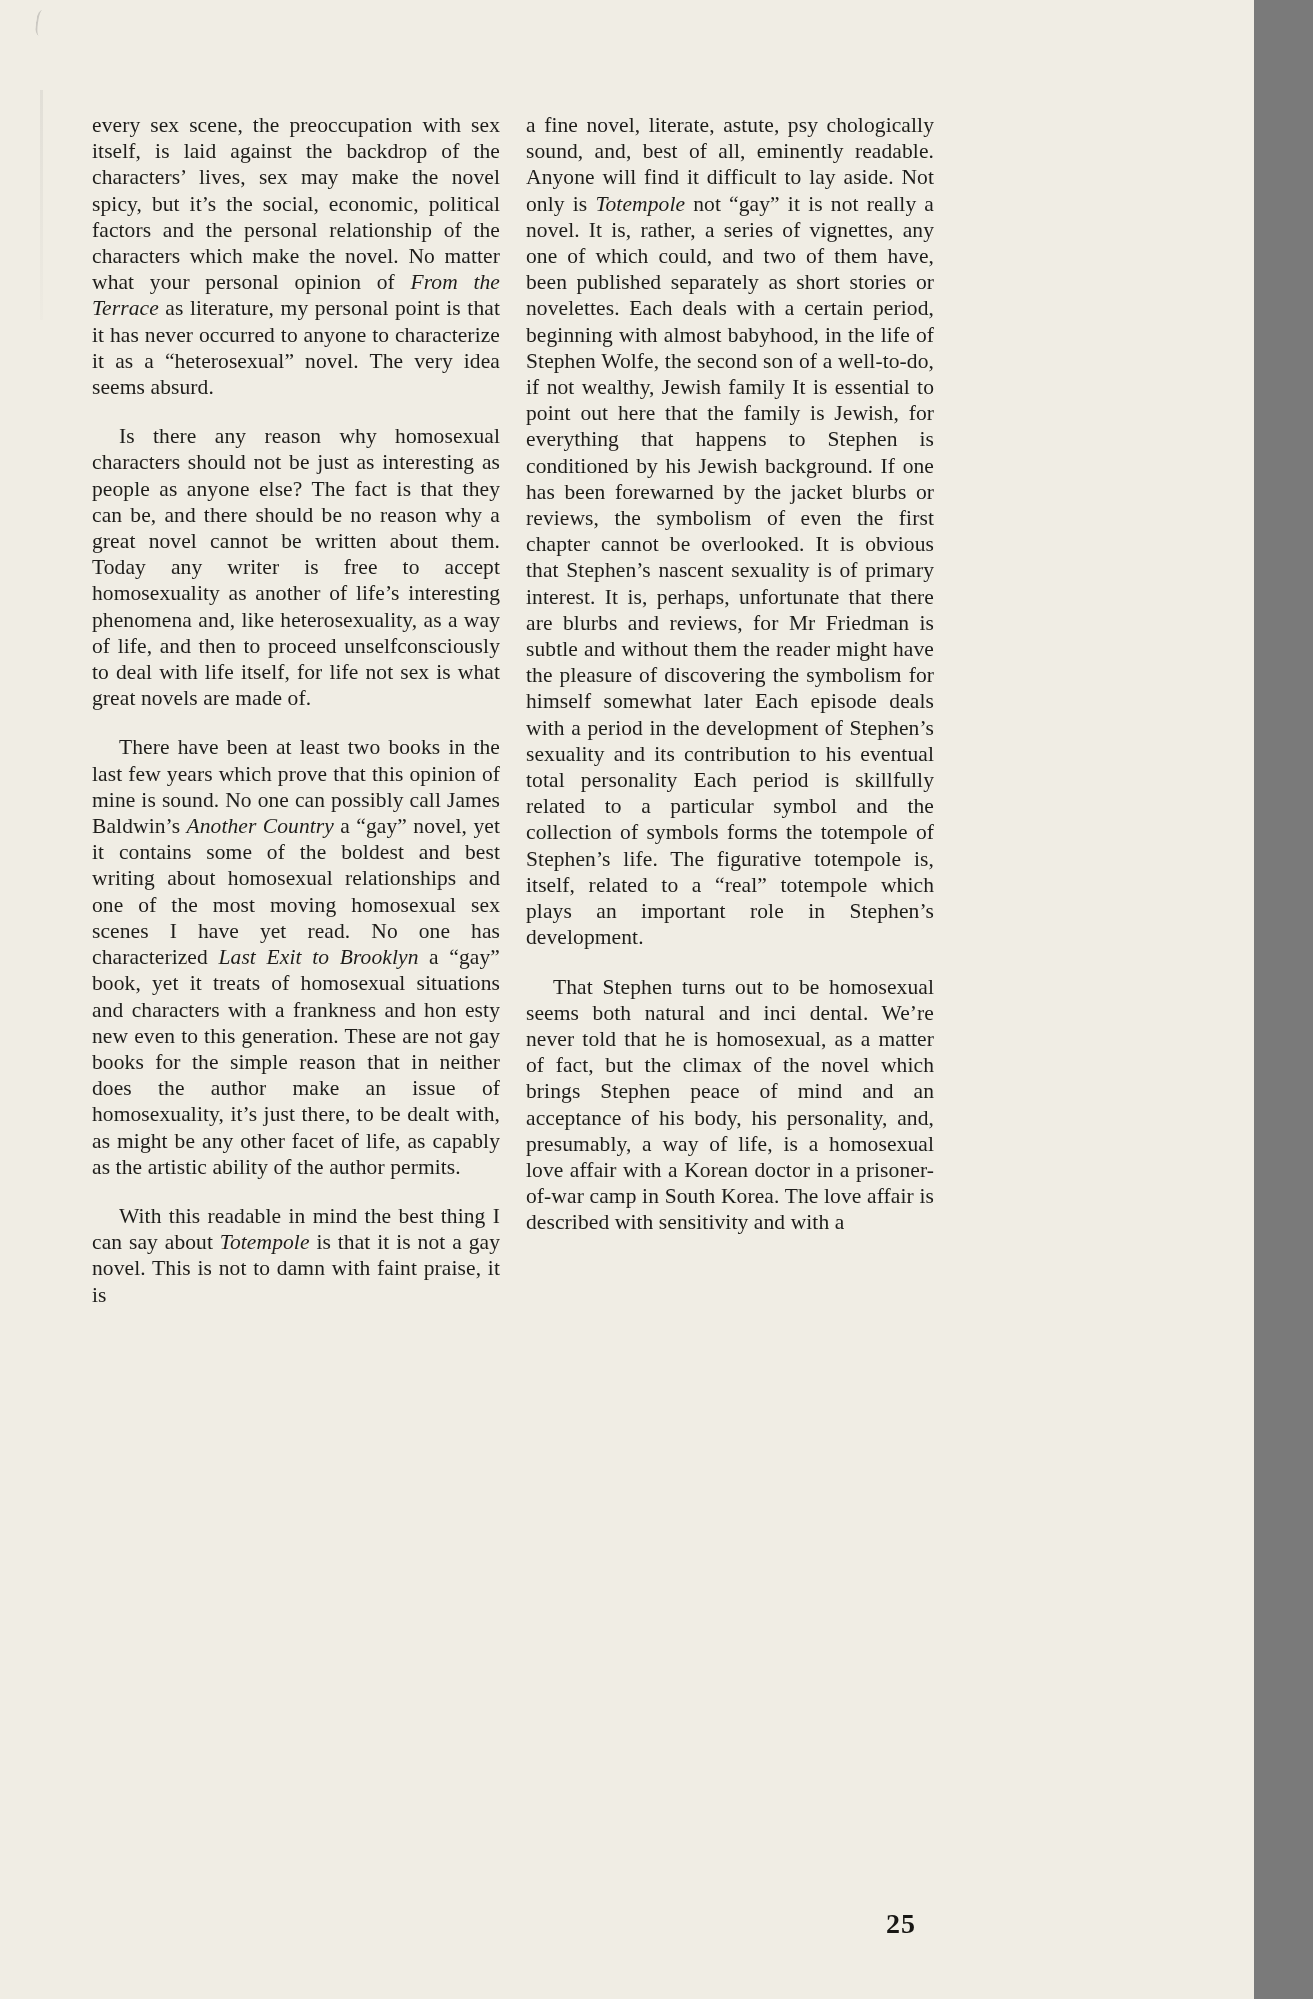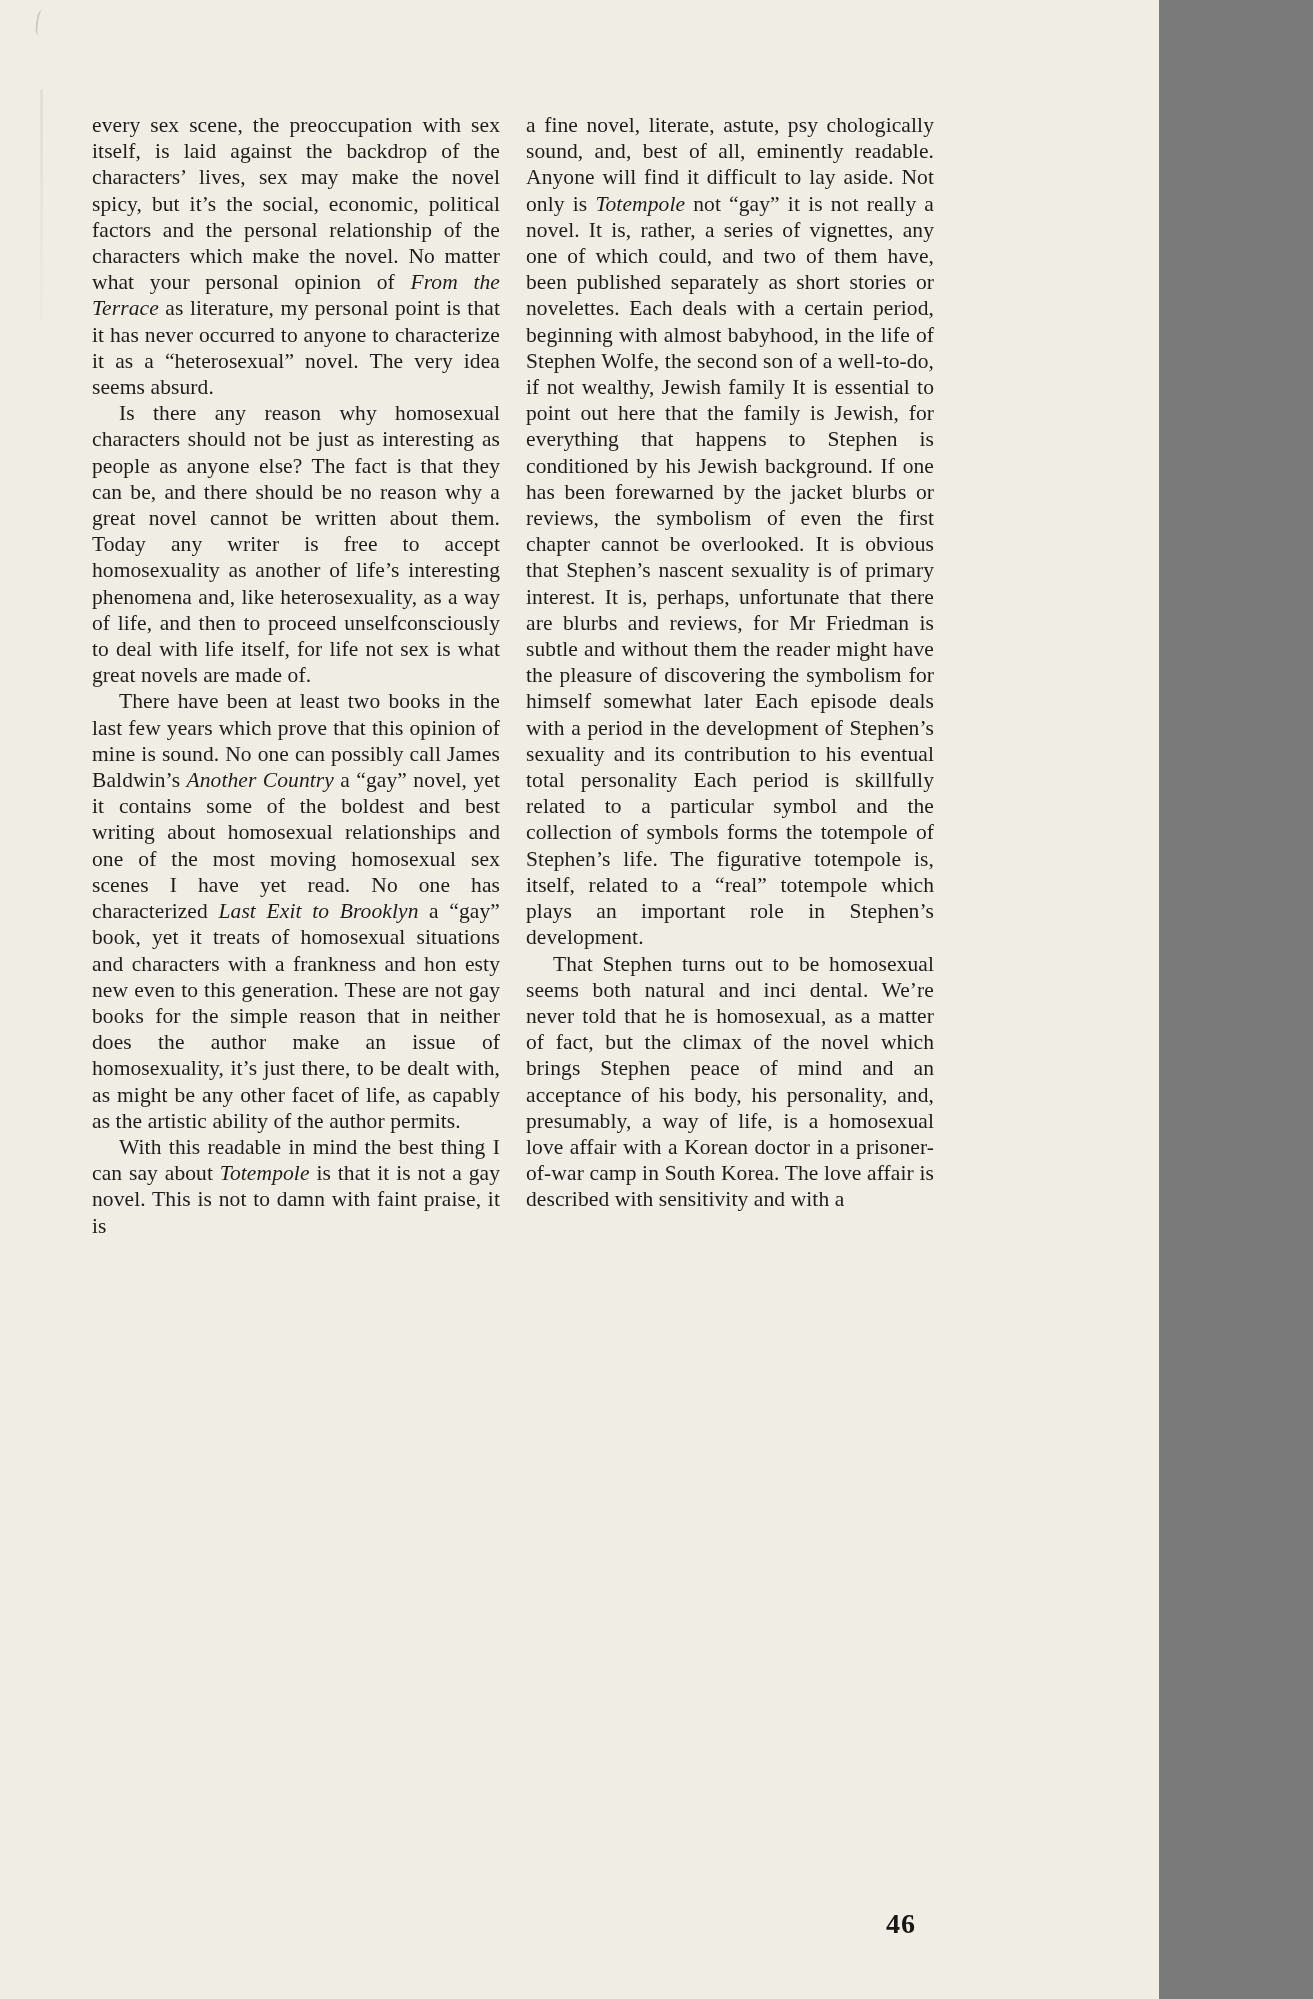--- a/index.html
+++ b/index.html
@@ -2,21 +2,21 @@
 <html><head>
 <meta charset="utf-8">
 <style>
   html, body {
     margin: 0;
     padding: 0;
     background: #7a7a7a;
   }
   .page {
     position: relative;
-    width: 1159px;
+    width: 1254px;
     height: 1999px;
     background: #f0ede4;
     font-family: "Liberation Serif", "DejaVu Serif", serif;
     color: #1e1d1a;
     overflow: hidden;
   }
   .scan-mark {
     position: absolute;
     left: 36px;
     top: 10px;
@@ -48,20 +48,21 @@
     font-size: 21.5px;
     line-height: 26.2px;
     letter-spacing: 0.1px;
   }
   .column p {
     margin: 0;
     padding: 0;
   }
   .column p.indent {
     text-indent: 27px;
+    margin-top: 23px;
   }
   .italic {
     font-style: italic;
   }
   .page-number {
     position: absolute;
     left: 886px;
     top: 1908px;
     font-size: 28px;
     font-weight: bold;
@@ -82,14 +83,14 @@
         <p class="indent"><span>Is there any reason why homosexual characters should not be just as interesting as people as anyone else? The fact is that they can be, and there should be no reason why a great novel cannot be written about them. Today any writer is free to accept homosexuality as another of life’s interesting phenomena and, like heterosexuality, as a way of life, and then to proceed unselfconsciously to deal with life itself, for life not sex is what great novels are made of.</span></p>
         <p class="indent"><span>There have been at least two books in the last few years which prove that this opinion of mine is sound. No one can possibly call James Baldwin’s </span><span class="italic">Another Country</span><span> a “gay” novel, yet it contains some of the boldest and best writing about homosexual relationships and one of the most moving homosexual sex scenes I have yet read. No one has characterized </span><span class="italic">Last Exit to Brooklyn</span><span> a “gay” book, yet it treats of homosexual situations and characters with a frankness and hon esty new even to this generation. These are not gay books for the simple reason that in neither does the author make an issue of homosexuality, it’s just there, to be dealt with, as might be any other facet of life, as capably as the artistic ability of the author permits.</span></p>
         <p class="indent"><span>With this readable in mind the best thing I can say about </span><span class="italic">Totempole</span><span> is that it is not a gay novel. This is not to damn with faint praise, it is</span></p>
       </div>
     <div class="column">
         <p><span>a fine novel, literate, astute, psy chologically sound, and, best of all, eminently readable. Anyone will find it difficult to lay aside. Not only is </span><span class="italic">Totempole</span><span> not “gay” it is not really a novel. It is, rather, a series of vignettes, any one of which could, and two of them have, been published separately as short stories or novelettes. Each deals with a certain period, beginning with almost babyhood, in the life of Stephen Wolfe, the second son of a well-to-do, if not wealthy, Jewish family It is essential to point out here that the family is Jewish, for everything that happens to Stephen is conditioned by his Jewish background. If one has been forewarned by the jacket blurbs or reviews, the symbolism of even the first chapter cannot be overlooked. It is obvious that Stephen’s nascent sexuality is of primary interest. It is, perhaps, unfortunate that there are blurbs and reviews, for Mr Friedman is subtle and without them the reader might have the pleasure of discovering the symbolism for himself somewhat later Each episode deals with a period in the development of Stephen’s sexuality and its contribution to his eventual total personality Each period is skillfully related to a particular symbol and the collection of symbols forms the totempole of Stephen’s life. The figurative totempole is, itself, related to a “real” totempole which plays an important role in Stephen’s development.</span></p>
         <p class="indent"><span>That Stephen turns out to be homosexual seems both natural and inci dental. We’re never told that he is homosexual, as a matter of fact, but the climax of the novel which brings Stephen peace of mind and an acceptance of his body, his personality, and, presumably, a way of life, is a homosexual love affair with a Korean doctor in a prisoner-of-war camp in South Korea. The love affair is described with sensitivity and with a</span></p>
       </div>
   </div>
 
-  <div class="page-number">46</div>
+  <div class="page-number">25</div>
 </div>
 
 </body></html>

